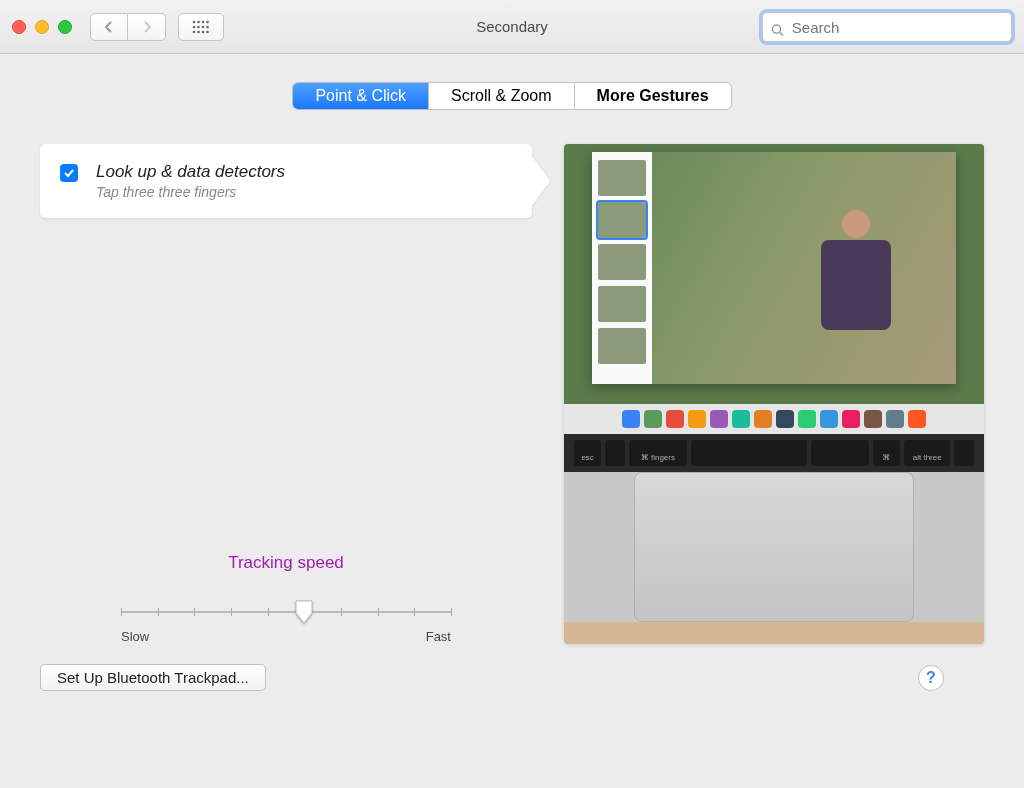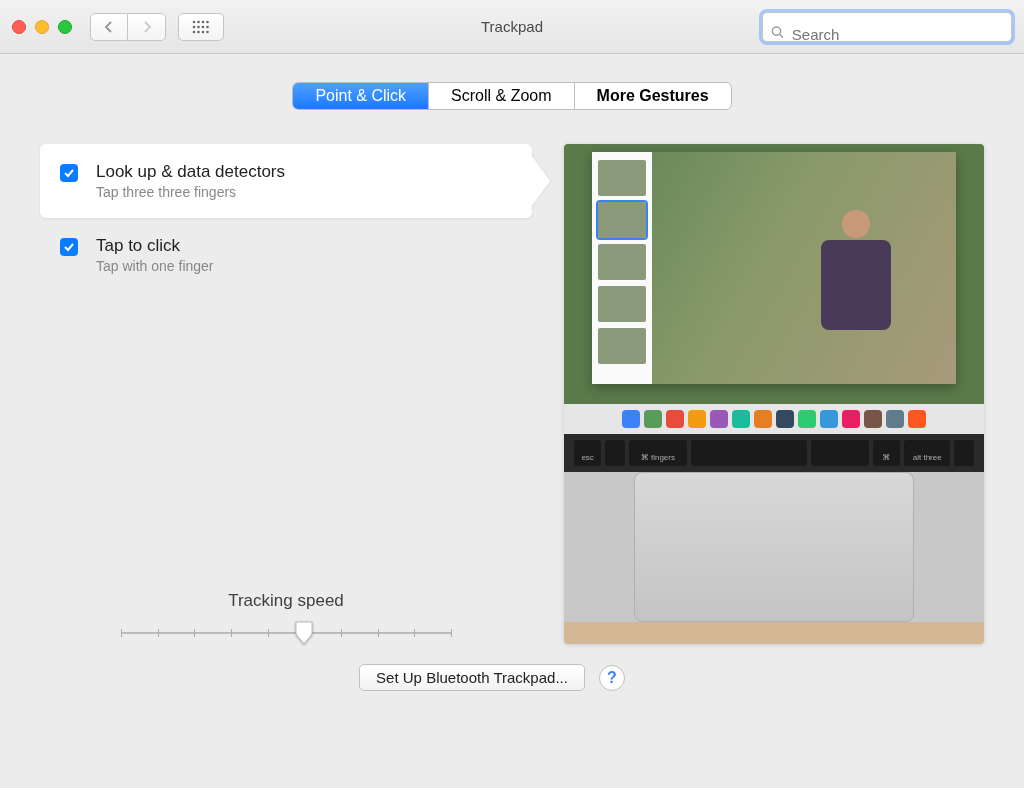--- a/index.html
+++ b/index.html
@@ -38,21 +38,21 @@
     background: linear-gradient(#ffffff,#f4f4f4); display:flex;align-items:center;justify-content:center;
   }
   .title {
     position:absolute; left:50%; transform:translateX(-50%);
     font-size:15px; color:#4a4a4a; font-weight:400;
   }
   .search-wrap {
     margin-left:auto; width:250px; height:30px;
     border:1px solid #c5c5c5; border-radius:5px; background:#fff;
     box-shadow: 0 0 0 3px rgba(100,160,255,0.5);
-    display:flex; align-items:flex-start; padding:12px 8px; gap:6px;
+    display:flex; align-items:flex-end; padding:4px 8px; gap:6px;
   }
   .search-wrap input {
     border:none; outline:none; font-size:15px; width:100%;
     color:#888; background:transparent;
   }
   .content {
     padding: 28px 40px 20px 40px;
   }
   .tabs {
     display:flex; justify-content:center; margin-bottom:34px;
@@ -70,35 +70,36 @@
     background: linear-gradient(#4ea0ff,#1a78ff); color:#fff;
   }
   .main-row { display:flex; gap:32px; }
   .left-col { flex:1; display:flex; flex-direction:column; }
   .option {
     display:flex; align-items:flex-start; padding:18px 20px; gap:18px;
   }
   .option.selected {
     background:#fff; border-radius:6px; position:relative;
     box-shadow: 0 1px 3px rgba(0,0,0,0.08);
+    font-style: italic;
   }
   .option.selected::after {
     content:""; position:absolute; right:-18px; top:50%; transform:translateY(-50%);
     width:0; height:0; border-top:30px solid transparent; border-bottom:30px solid transparent;
     border-left:22px solid #fff;
     filter: drop-shadow(1px 0 1px rgba(0,0,0,0.05));
   }
   .chk {
     width:18px; height:18px; border-radius:4px; background:#097dff;
     display:flex;align-items:center;justify-content:center; flex-shrink:0; margin-top:2px;
   }
   .opt-title { font-size:17px; color:#222; }
   .opt-sub { font-size:14px; color:#888; margin-top:2px; display:flex;align-items:center;gap:4px;}
   .speed-section { margin-top:auto; padding-top:120px; text-align:center; }
-  .speed-label { font-size:17px; color:#404040; margin-bottom:11px;}
+  .speed-label { font-size:17px; color:#a21caf; margin-bottom:28px;}
   .slider-track {
     position:relative; width:330px; height:22px; margin:0 auto;
   }
   .slider-line { position:absolute; left:0; right:0; top:10px; height:2px; background:#bbb;}
   .slider-tick { position:absolute; top:7px; width:1px; height:8px; background:#aaa;}
   .slider-thumb {
     position:absolute; top:-2px; width:20px; height:26px;
     transform:translateX(-50%);
   }
   .slider-thumb svg { filter: drop-shadow(0 1px 1px rgba(0,0,0,0.3)); }
@@ -125,21 +126,21 @@
   .pv-person .head { width:28px;height:28px;border-radius:50%;background:#c89a7a;margin:0 auto;}
   .pv-person .body { width:70px;height:90px;background:#4a3a5a;border-radius:8px;margin:2px auto 0;}
   .preview-dock { flex:0 0 30px; background:rgba(230,230,230,0.9); display:flex;align-items:center;justify-content:center;gap:4px;padding:0 8px;}
   .dock-icon { width:18px;height:18px;border-radius:4px;}
   .preview-keyboard { flex:0 0 38px; background:#2a2a2a; display:flex;gap:4px;align-items:center;padding:0 10px;}
   .kb-key { height:26px; background:#1a1a1a; border-radius:3px; color:#aaa; font-size:8px; display:flex;align-items:flex-end;justify-content:center;padding:4px;}
   .preview-trackpad-area { flex:1; background:#c8c8c8; display:flex;align-items:center;justify-content:center;}
   .preview-trackpad { width:280px; height:150px; background:linear-gradient(#d8d8d8,#c4c4c4); border-radius:8px; border:1px solid #b0b0b0;}
   .preview-desk { flex:0 0 26px; background:#d4b896;}
   .footer {
-    display:flex; justify-content:center; align-items:center; gap:14px;
+    display:flex; justify-content:space-between; align-items:center; gap:14px;
     padding: 20px 40px 0 0;
   }
   .footer-btn {
     padding:4px 16px; font-size:15px; border:1px solid #c0c0c0; border-radius:5px;
     background:linear-gradient(#ffffff,#f2f2f2); color:#222;
   }
   .help-btn {
     width:26px;height:26px;border-radius:50%;border:1px solid #c0c0c0;
     background:#fff;color:#3b82f6;font-size:16px;font-weight:600;
     display:flex;align-items:center;justify-content:center;
@@ -177,21 +178,21 @@
           <circle cx="6.5" cy="7" r="1.3"></circle>
           <circle cx="11" cy="7" r="1.3"></circle>
           <circle cx="15.5" cy="7" r="1.3"></circle>
         <circle cx="2" cy="12" r="1.3"></circle>
           <circle cx="6.5" cy="12" r="1.3"></circle>
           <circle cx="11" cy="12" r="1.3"></circle>
           <circle cx="15.5" cy="12" r="1.3"></circle>
       </g>
     </svg>
   </div>
-  <div class="title">Trackpad</div>
+  <div class="title">Secondary</div>
   <div class="search-wrap">
     <svg width="14" height="14" viewBox="0 0 14 14">
         <circle cx="6" cy="6" r="4.5" stroke="#999" stroke-width="1.5" fill="none"></circle>
         <line x1="9.5" y1="9.5" x2="13" y2="13" stroke="#999" stroke-width="1.5"></line>
       </svg>
     <input type="text" placeholder="Search" style="">
   </div>
 </div>
 
 <div class="content">
@@ -212,31 +213,20 @@
               <path d="M2 6 L5 9 L10 3" stroke="#fff" stroke-width="2" fill="none"></path>
             </svg>
         </div>
         <div>
           <div class="opt-title">Look up &amp; data detectors</div>
           <div class="opt-sub">Tap three three fingers</div>
         </div>
       </div>
 
 
-      <div class="option">
-        <div class="chk">
-          <svg width="12" height="12" viewBox="0 0 12 12">
-              <path d="M2 6 L5 9 L10 3" stroke="#fff" stroke-width="2" fill="none"></path>
-            </svg>
-        </div>
-        <div>
-          <div class="opt-title">Tap to click</div>
-          <div class="opt-sub">Tap with one finger</div>
-        </div>
-      </div>
 
       <div class="speed-section">
         <div class="speed-label">Tracking speed</div>
         <div class="slider-track">
           <div class="slider-line"></div>
           <div id="ticks">
               <div class="slider-tick" style="left: 0%;"></div>
               <div class="slider-tick" style="left: 11.1111%;"></div>
               <div class="slider-tick" style="left: 22.2222%;"></div>
               <div class="slider-tick" style="left: 33.3333%;"></div>
@@ -245,20 +235,24 @@
               <div class="slider-tick" style="left: 66.6667%;"></div>
               <div class="slider-tick" style="left: 77.7778%;"></div>
               <div class="slider-tick" style="left: 88.8889%;"></div>
               <div class="slider-tick" style="left: 100%;"></div>
             </div>
           <div class="slider-thumb" id="thumb" style="left: 55.5556%;">
             <svg width="20" height="26" viewBox="0 0 20 26">
                 <path d="M2 2 H18 V14 L10 24 L2 14 Z" fill="#fff" stroke="#bbb"></path>
               </svg>
           </div>
+        </div>
+        <div class="slider-labels">
+          <span>Slow</span>
+          <span>Fast</span>
         </div>
       </div>
     </div>
 
     <div class="right-col">
       <div class="preview">
         <div class="preview-screen">
           <div class="preview-window">
             <div class="pv-sidebar">
               <div class="pv-thumb"></div>

